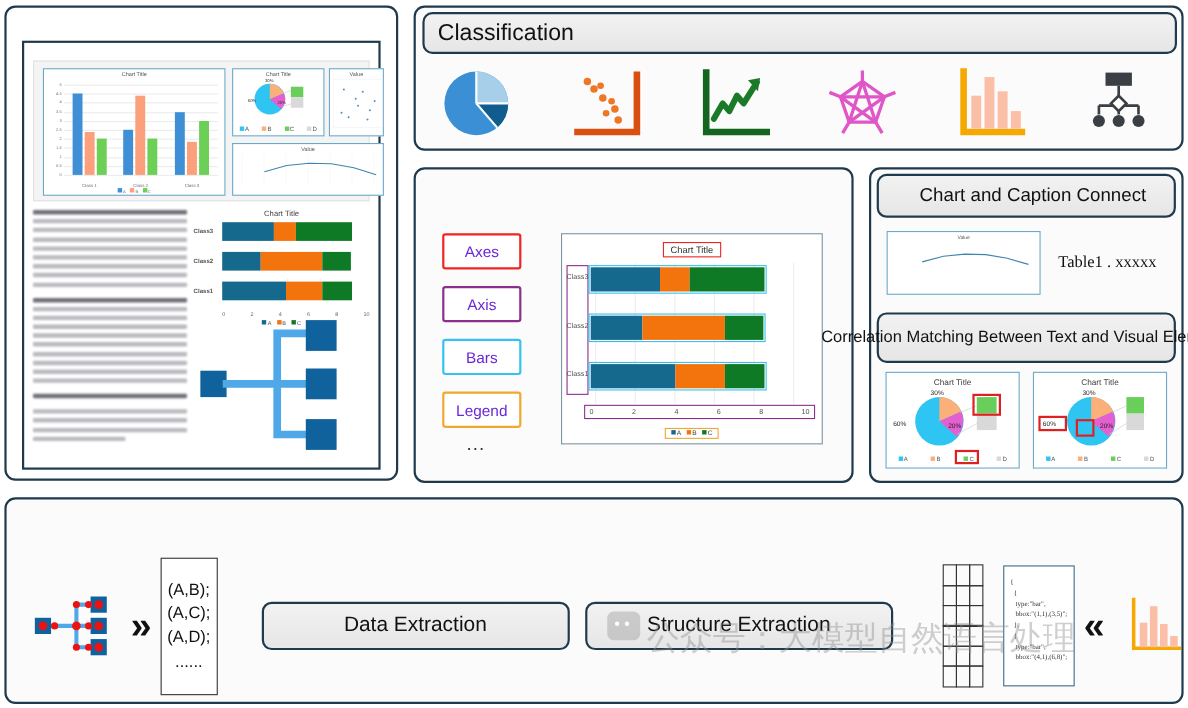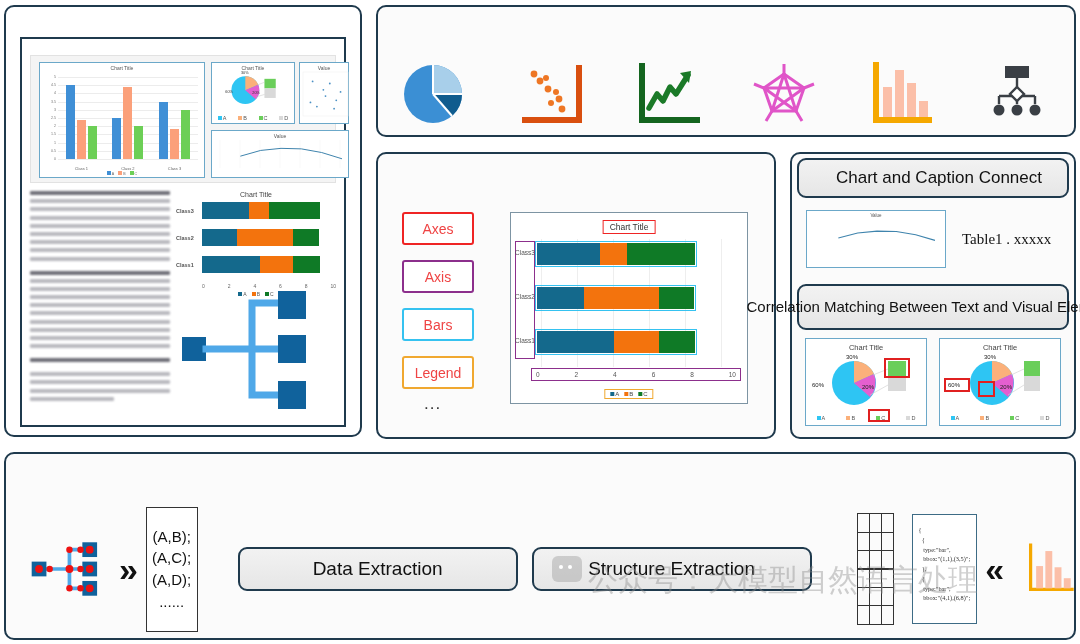--- a/index.html
+++ b/index.html
@@ -62,21 +62,21 @@
   
   #p-class{left:376px;top:5px;width:700px;height:132px;}
   #h-class{left:384px;top:11px;width:686px;height:38px;padding-left:12px;font-size:21px;}
   .class-icons{position:absolute;left:0;right:0;top:48px;bottom:4px;display:flex;align-items:center;justify-content:space-around;}
 
   
   #p-ced{left:376px;top:152px;width:400px;height:287px;}
   #h-ced{left:384px;top:158px;width:386px;height:40px;padding-left:12px;font-size:20px;}
   .ced-body{position:absolute;left:0;top:44px;right:0;bottom:0;}
   .tagbox{position:absolute;left:24px;width:72px;height:33px;border:2px solid;border-radius:3px;background:#fff;
-          display:flex;align-items:center;justify-content:center;font-size:14px;color:#ef4444;box-sizing:border-box;}
+          display:flex;align-items:center;justify-content:center;font-size:14px;color:#6d28d9;box-sizing:border-box;}
   .dots{position:absolute;left:46px;font-size:17px;color:#333;letter-spacing:1px;}
   .ced-chart{position:absolute;left:132px;top:14px;width:238px;height:192px;border:1px solid #7d94a3;background:#fff;box-sizing:border-box;}
   .ced-title{position:absolute;left:50%;top:7px;transform:translateX(-50%);border:1.5px solid #ef2424;padding:1px 6px;font-size:8.5px;color:#333;}
   .ced-axisbox{position:absolute;left:4px;top:28px;width:20px;height:118px;border:1.5px solid #8c2f8c;box-sizing:border-box;}
   .ced-cls{position:absolute;left:4px;font-size:6.5px;color:#555;width:20px;text-align:center;}
   .ced-barwrap{position:absolute;left:24px;border:1.5px solid #35c2f0;box-sizing:border-box;padding:1px;}
   .ced-bar{display:flex;height:100%;}
   .ced-xbox{position:absolute;left:20px;right:6px;bottom:22px;height:13px;border:1.5px solid #8c2f8c;box-sizing:border-box;
             display:flex;justify-content:space-between;align-items:center;padding:0 4px;font-size:6.5px;color:#555;}
   .ced-legbox{position:absolute;left:50%;transform:translateX(-50%);bottom:4px;border:1.5px solid #f0a830;padding:1px 5px;
@@ -372,20 +372,23 @@
         <path d="M38 22 V31 M20 40 H56 M20 40 V48 M56 40 V48 M38 45 V48" stroke="#3a3f45" stroke-width="2.4" fill="none"></path>
         <path d="M38 31 L45 38 L38 45 L31 38 Z" fill="#fff" stroke="#3a3f45" stroke-width="2.4"></path>
         <g fill="#3a3f45">
             <circle cx="20" cy="54" r="5.5"></circle>
             <circle cx="38" cy="54" r="5.5"></circle>
             <circle cx="56" cy="54" r="5.5"></circle>
           </g>
       </svg>
     </div>
   </div>
+  <div class="panel-head" id="h-class">
+    <span>Classification</span>
+  </div>
 
   <div class="panel" id="p-ced">
     <div class="ced-body">
       <div id="cedTags">
           <div class="tagbox" style="top: 14px; border-color: rgb(239, 36, 36);">Axes</div>
           <div class="tagbox" style="top: 62px; border-color: rgb(140, 47, 140);">Axis</div>
           <div class="tagbox" style="top: 110px; border-color: rgb(53, 194, 240);">Bars</div>
           <div class="tagbox" style="top: 158px; border-color: rgb(240, 168, 48); text-align: right;">Legend</div>
         </div>
       <div class="dots" style="top:196px;">...</div>

